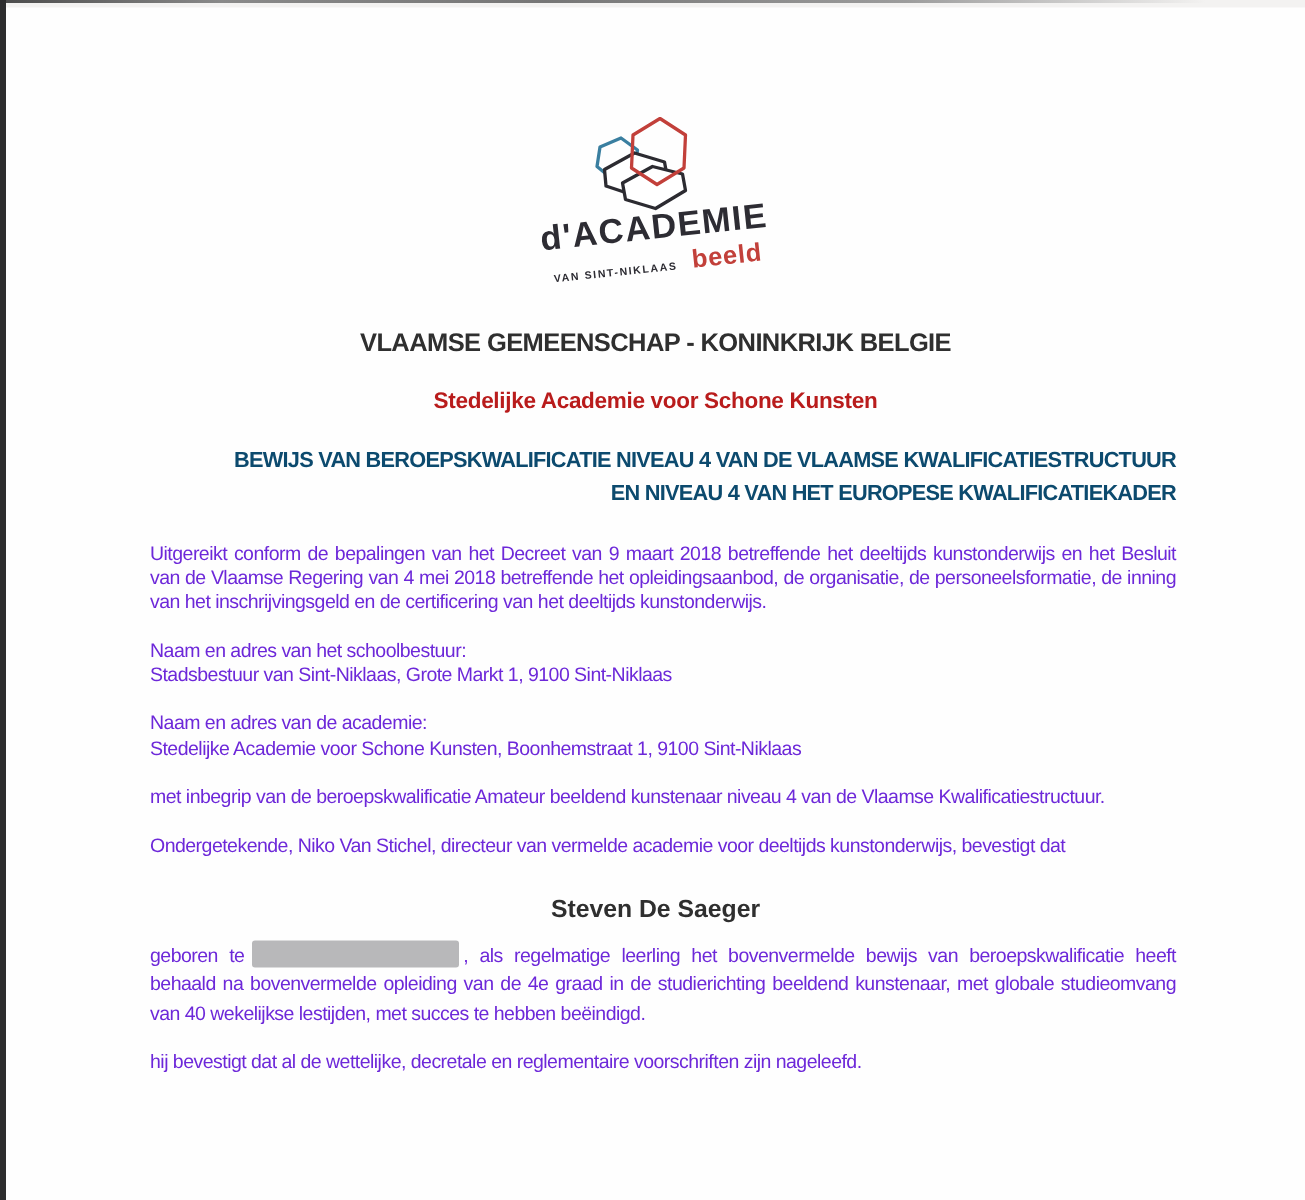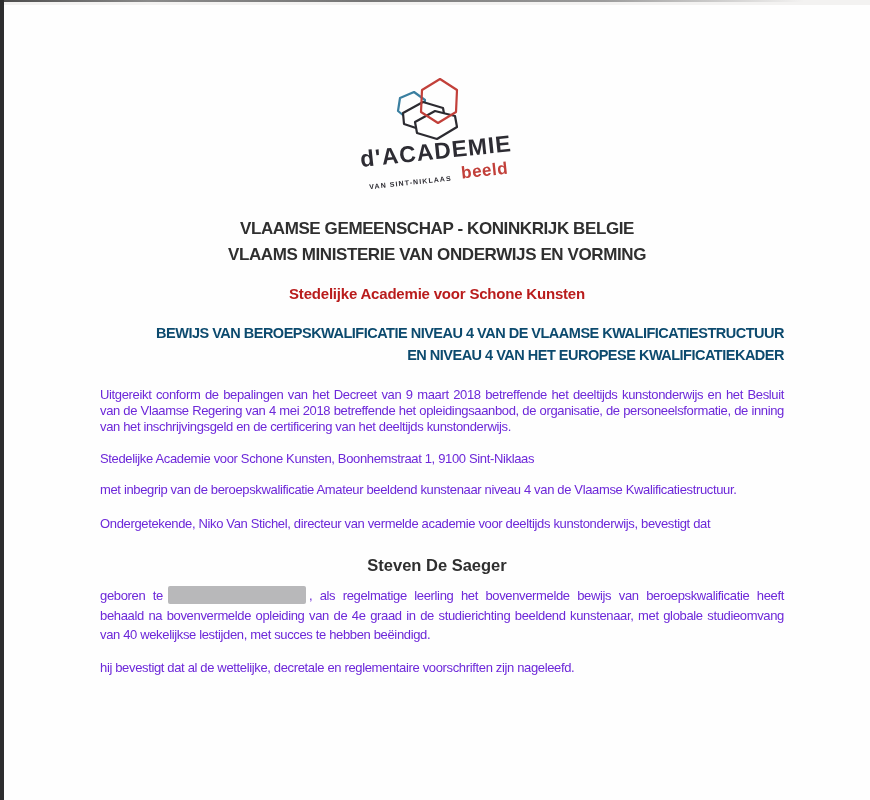--- a/index.html
+++ b/index.html
@@ -113,34 +113,38 @@
         <div class="wordmark">d'ACADEMIE</div>
         <div class="logo-sub">
           <span class="tagline">VAN SINT-NIKLAAS</span>
           <span class="subbrand">beeld</span>
         </div>
       </div>
     </div>
 
     <div class="gov-header">
       <div>VLAAMSE GEMEENSCHAP - KONINKRIJK BELGIE</div>
-      <div>VLAAMS MINISTERIE VAN ONDERWIJS EN VORMING</div>
     </div>
 
     <div class="institution">Stedelijke Academie voor Schone Kunsten</div>
 
     <div class="cert-title">
       <div>BEWIJS VAN BEROEPSKWALIFICATIE NIVEAU 4 VAN DE VLAAMSE KWALIFICATIESTRUCTUUR</div>
       <div>EN NIVEAU 4 VAN HET EUROPESE KWALIFICATIEKADER</div>
     </div>
 
     <div class="para decree">Uitgereikt conform de bepalingen van het Decreet van 9 maart 2018 betreffende het deeltijds kunstonderwijs en het Besluit van de Vlaamse Regering van 4 mei 2018 betreffende het opleidingsaanbod, de organisatie, de personeelsformatie, de inning van het inschrijvingsgeld en de certificering van het deeltijds kunstonderwijs.</div>
 
+    <div class="para addr-block first">
+      <div>Naam en adres van het schoolbestuur:</div>
+      <div>Stadsbestuur van Sint-Niklaas, Grote Markt 1, 9100 Sint-Niklaas</div>
+    </div>
 
     <div class="para addr-block">
+      <div>Naam en adres van de academie:</div>
       <div>Stedelijke Academie voor Schone Kunsten, Boonhemstraat 1, 9100 Sint-Niklaas</div>
     </div>
 
 
     <div class="para qualification">met inbegrip van de beroepskwalificatie Amateur beeldend kunstenaar niveau 4 van de Vlaamse Kwalificatiestructuur.</div>
 
     <div class="para undersigned">Ondergetekende, Niko Van Stichel, directeur van vermelde academie voor deeltijds kunstonderwijs, bevestigt dat</div>
 
     <div class="student-name">Steven De Saeger</div>
 

